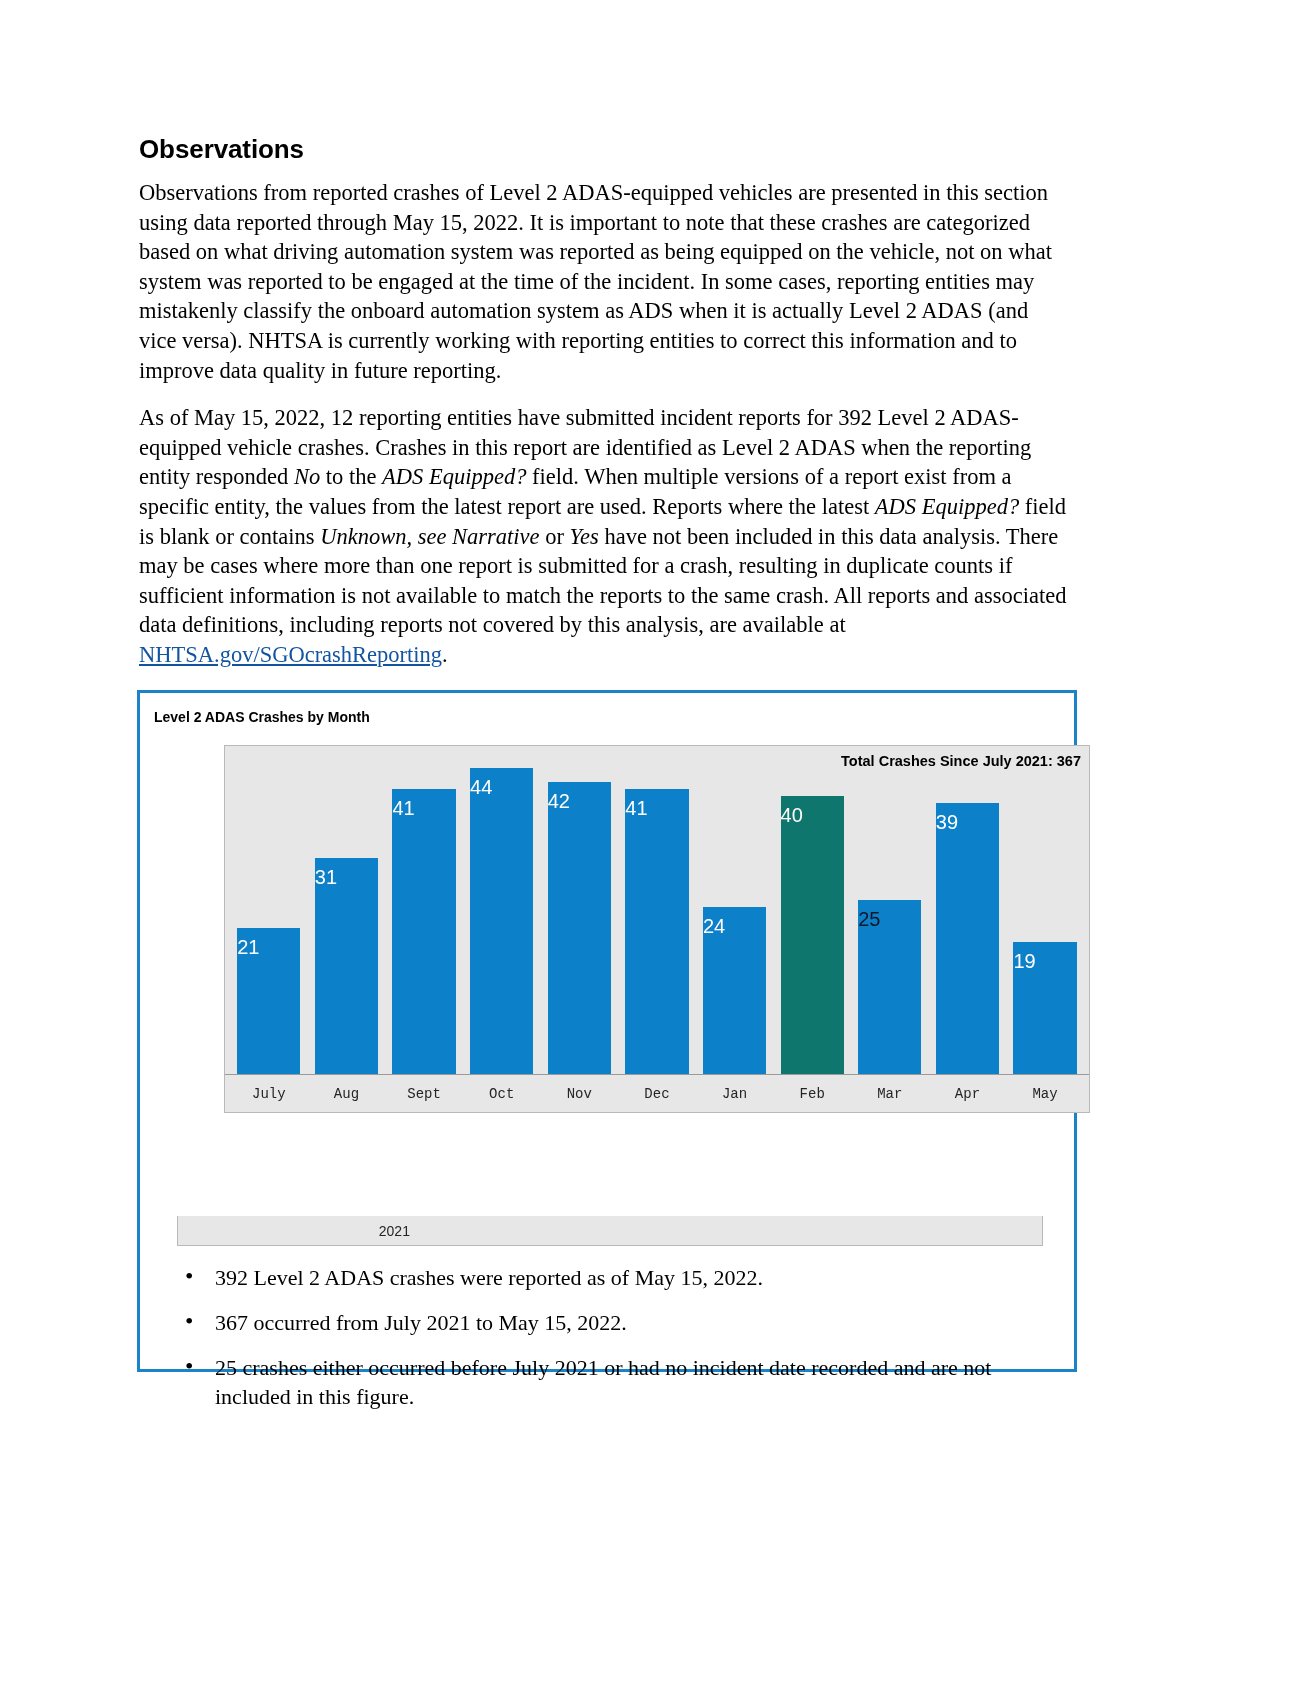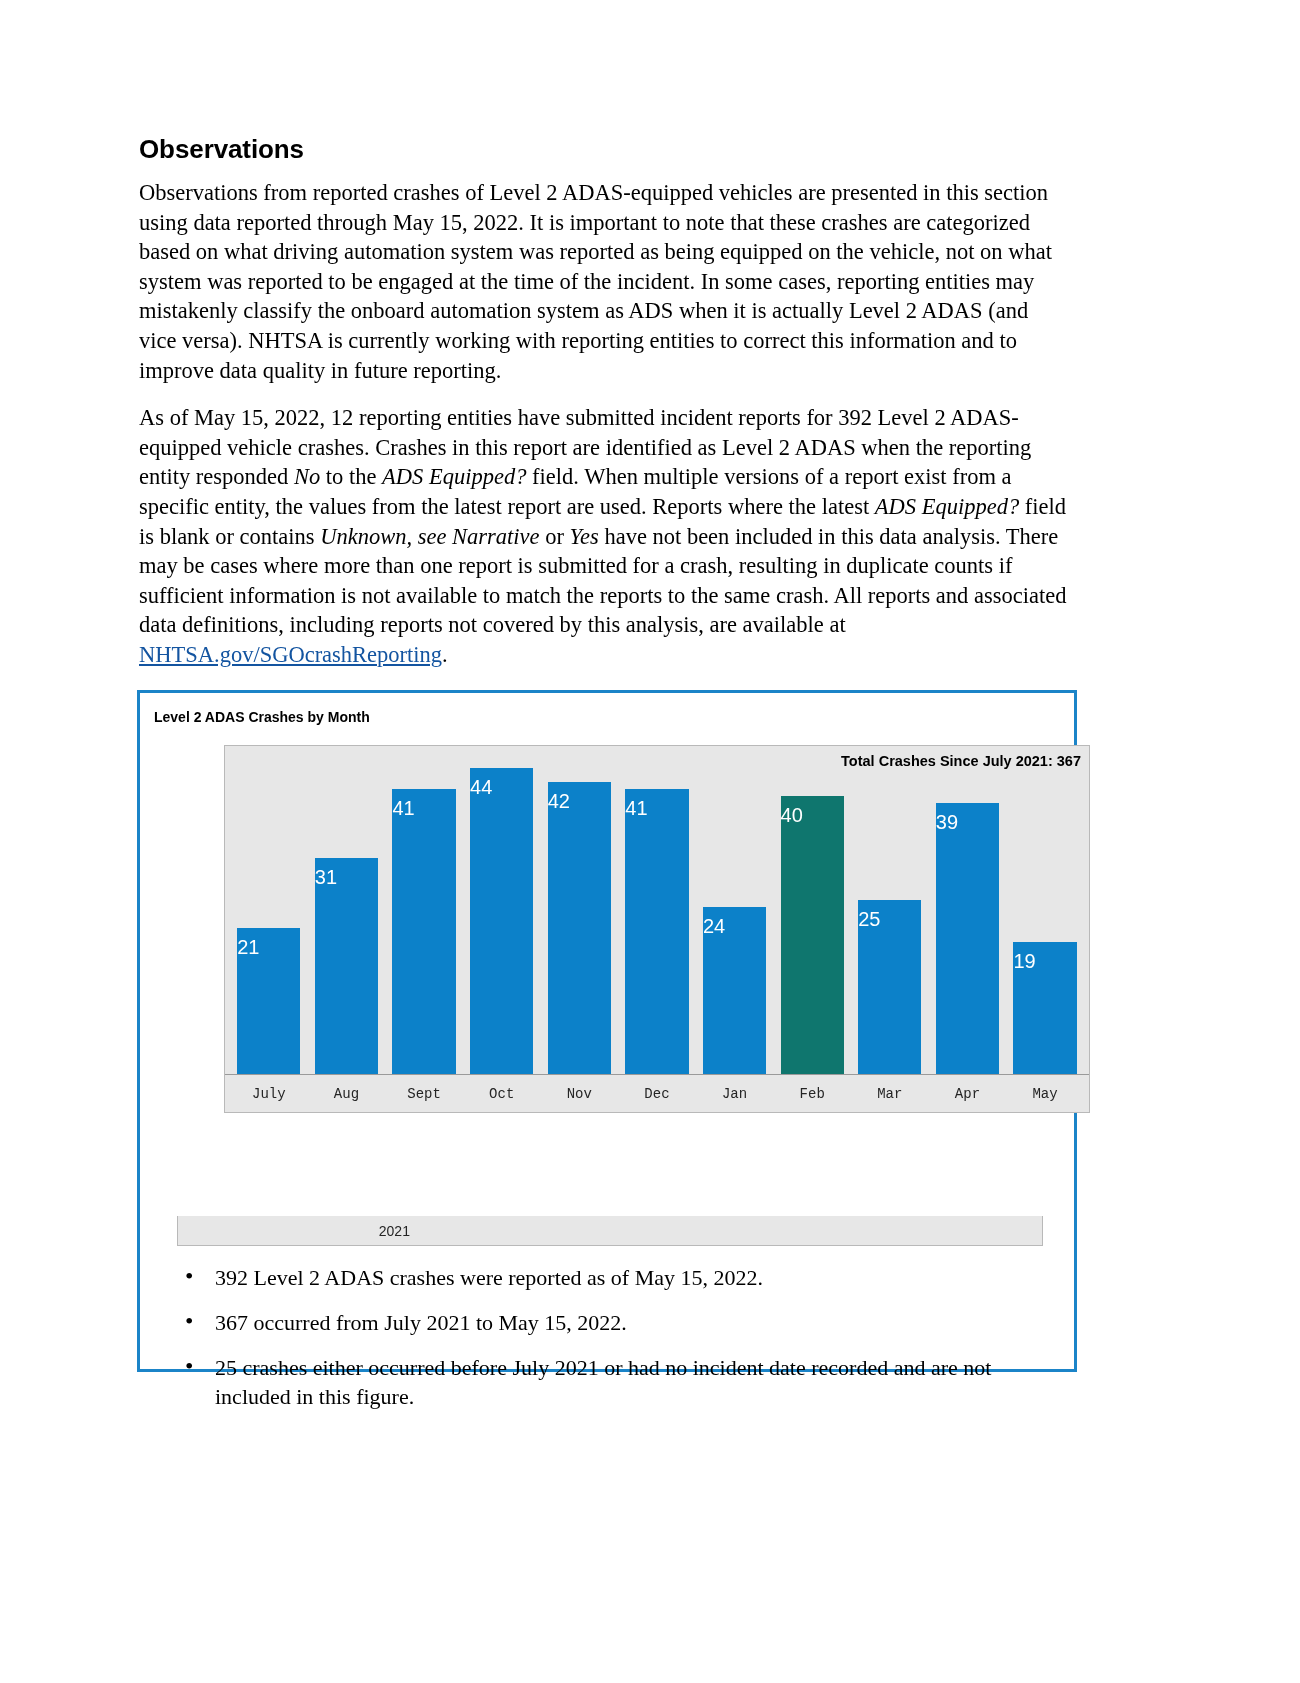--- a/index.html
+++ b/index.html
@@ -273,21 +273,21 @@
                 <div class="bar-label" style="color: rgb(255, 255, 255);">24</div>
               </div>
             </div>
             <div class="bar-slot">
               <div class="bar" style="height: 85.1064%; background: #0f766e;">
                 <div class="bar-label" style="color: rgb(255, 255, 255);">40</div>
               </div>
             </div>
             <div class="bar-slot">
               <div class="bar" style="height: 53.1915%; background: rgb(12, 129, 201);">
-                <div class="bar-label" style="color: #ffffff;">25</div>
+                <div class="bar-label" style="color: #0f172a;">25</div>
               </div>
             </div>
             <div class="bar-slot">
               <div class="bar" style="height: 82.9787%; background: rgb(12, 129, 201);">
                 <div class="bar-label" style="color: rgb(255, 255, 255);">39</div>
               </div>
             </div>
             <div class="bar-slot">
               <div class="bar" style="height: 40.4255%; background: rgb(12, 129, 201);">
                 <div class="bar-label" style="color: rgb(255, 255, 255);">19</div>

